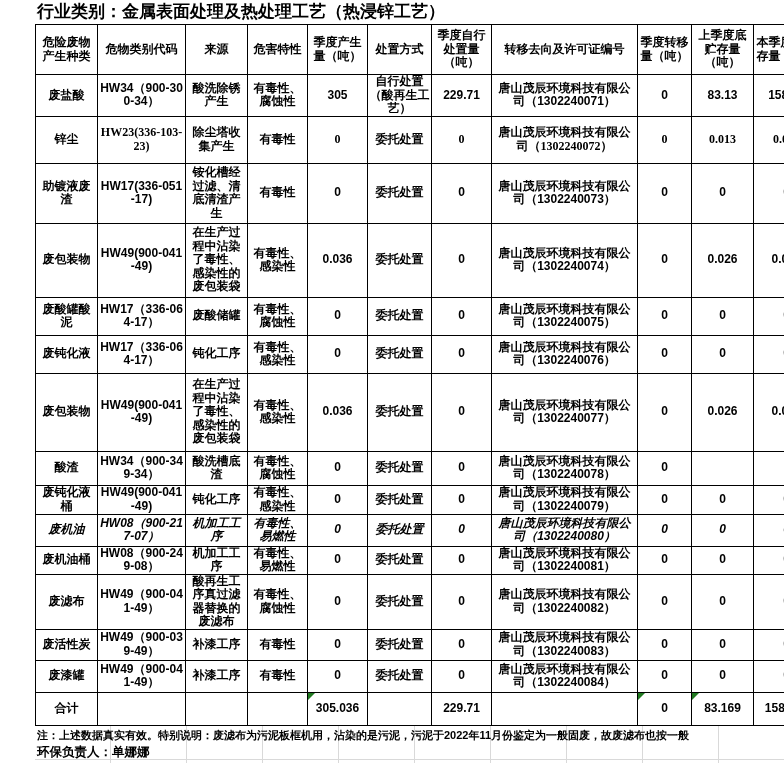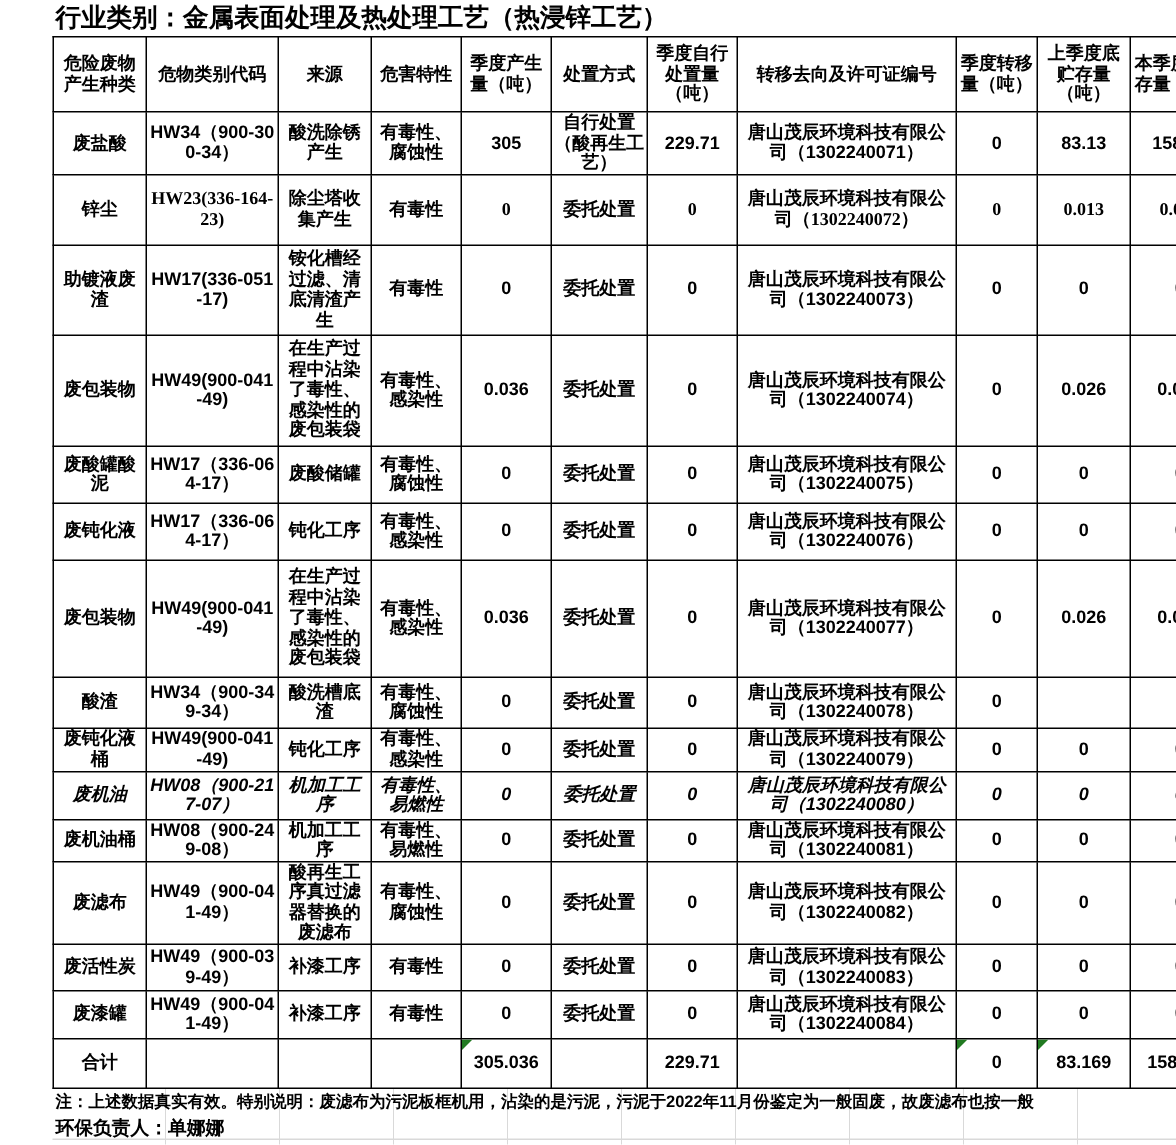--- a/index.html
+++ b/index.html
@@ -88,21 +88,21 @@
           <td>305</td>
           <td>自行处置（酸再生工艺）</td>
           <td>229.71</td>
           <td>唐山茂辰环境科技有限公司（1302240071）</td>
           <td>0</td>
           <td>83.13</td>
           <td>158.42</td>
         </tr>
         <tr style="height: 47px; font-family: Liberation Serif, serif;">
           <td>锌尘</td>
-          <td>HW23(336-164-23)</td>
+          <td>HW23(336-103-23)</td>
           <td>除尘塔收集产生</td>
           <td>有毒性</td>
           <td>0</td>
           <td>委托处置</td>
           <td>0</td>
           <td>唐山茂辰环境科技有限公司（1302240072）</td>
           <td>0</td>
           <td>0.013</td>
           <td>0.013</td>
         </tr>

